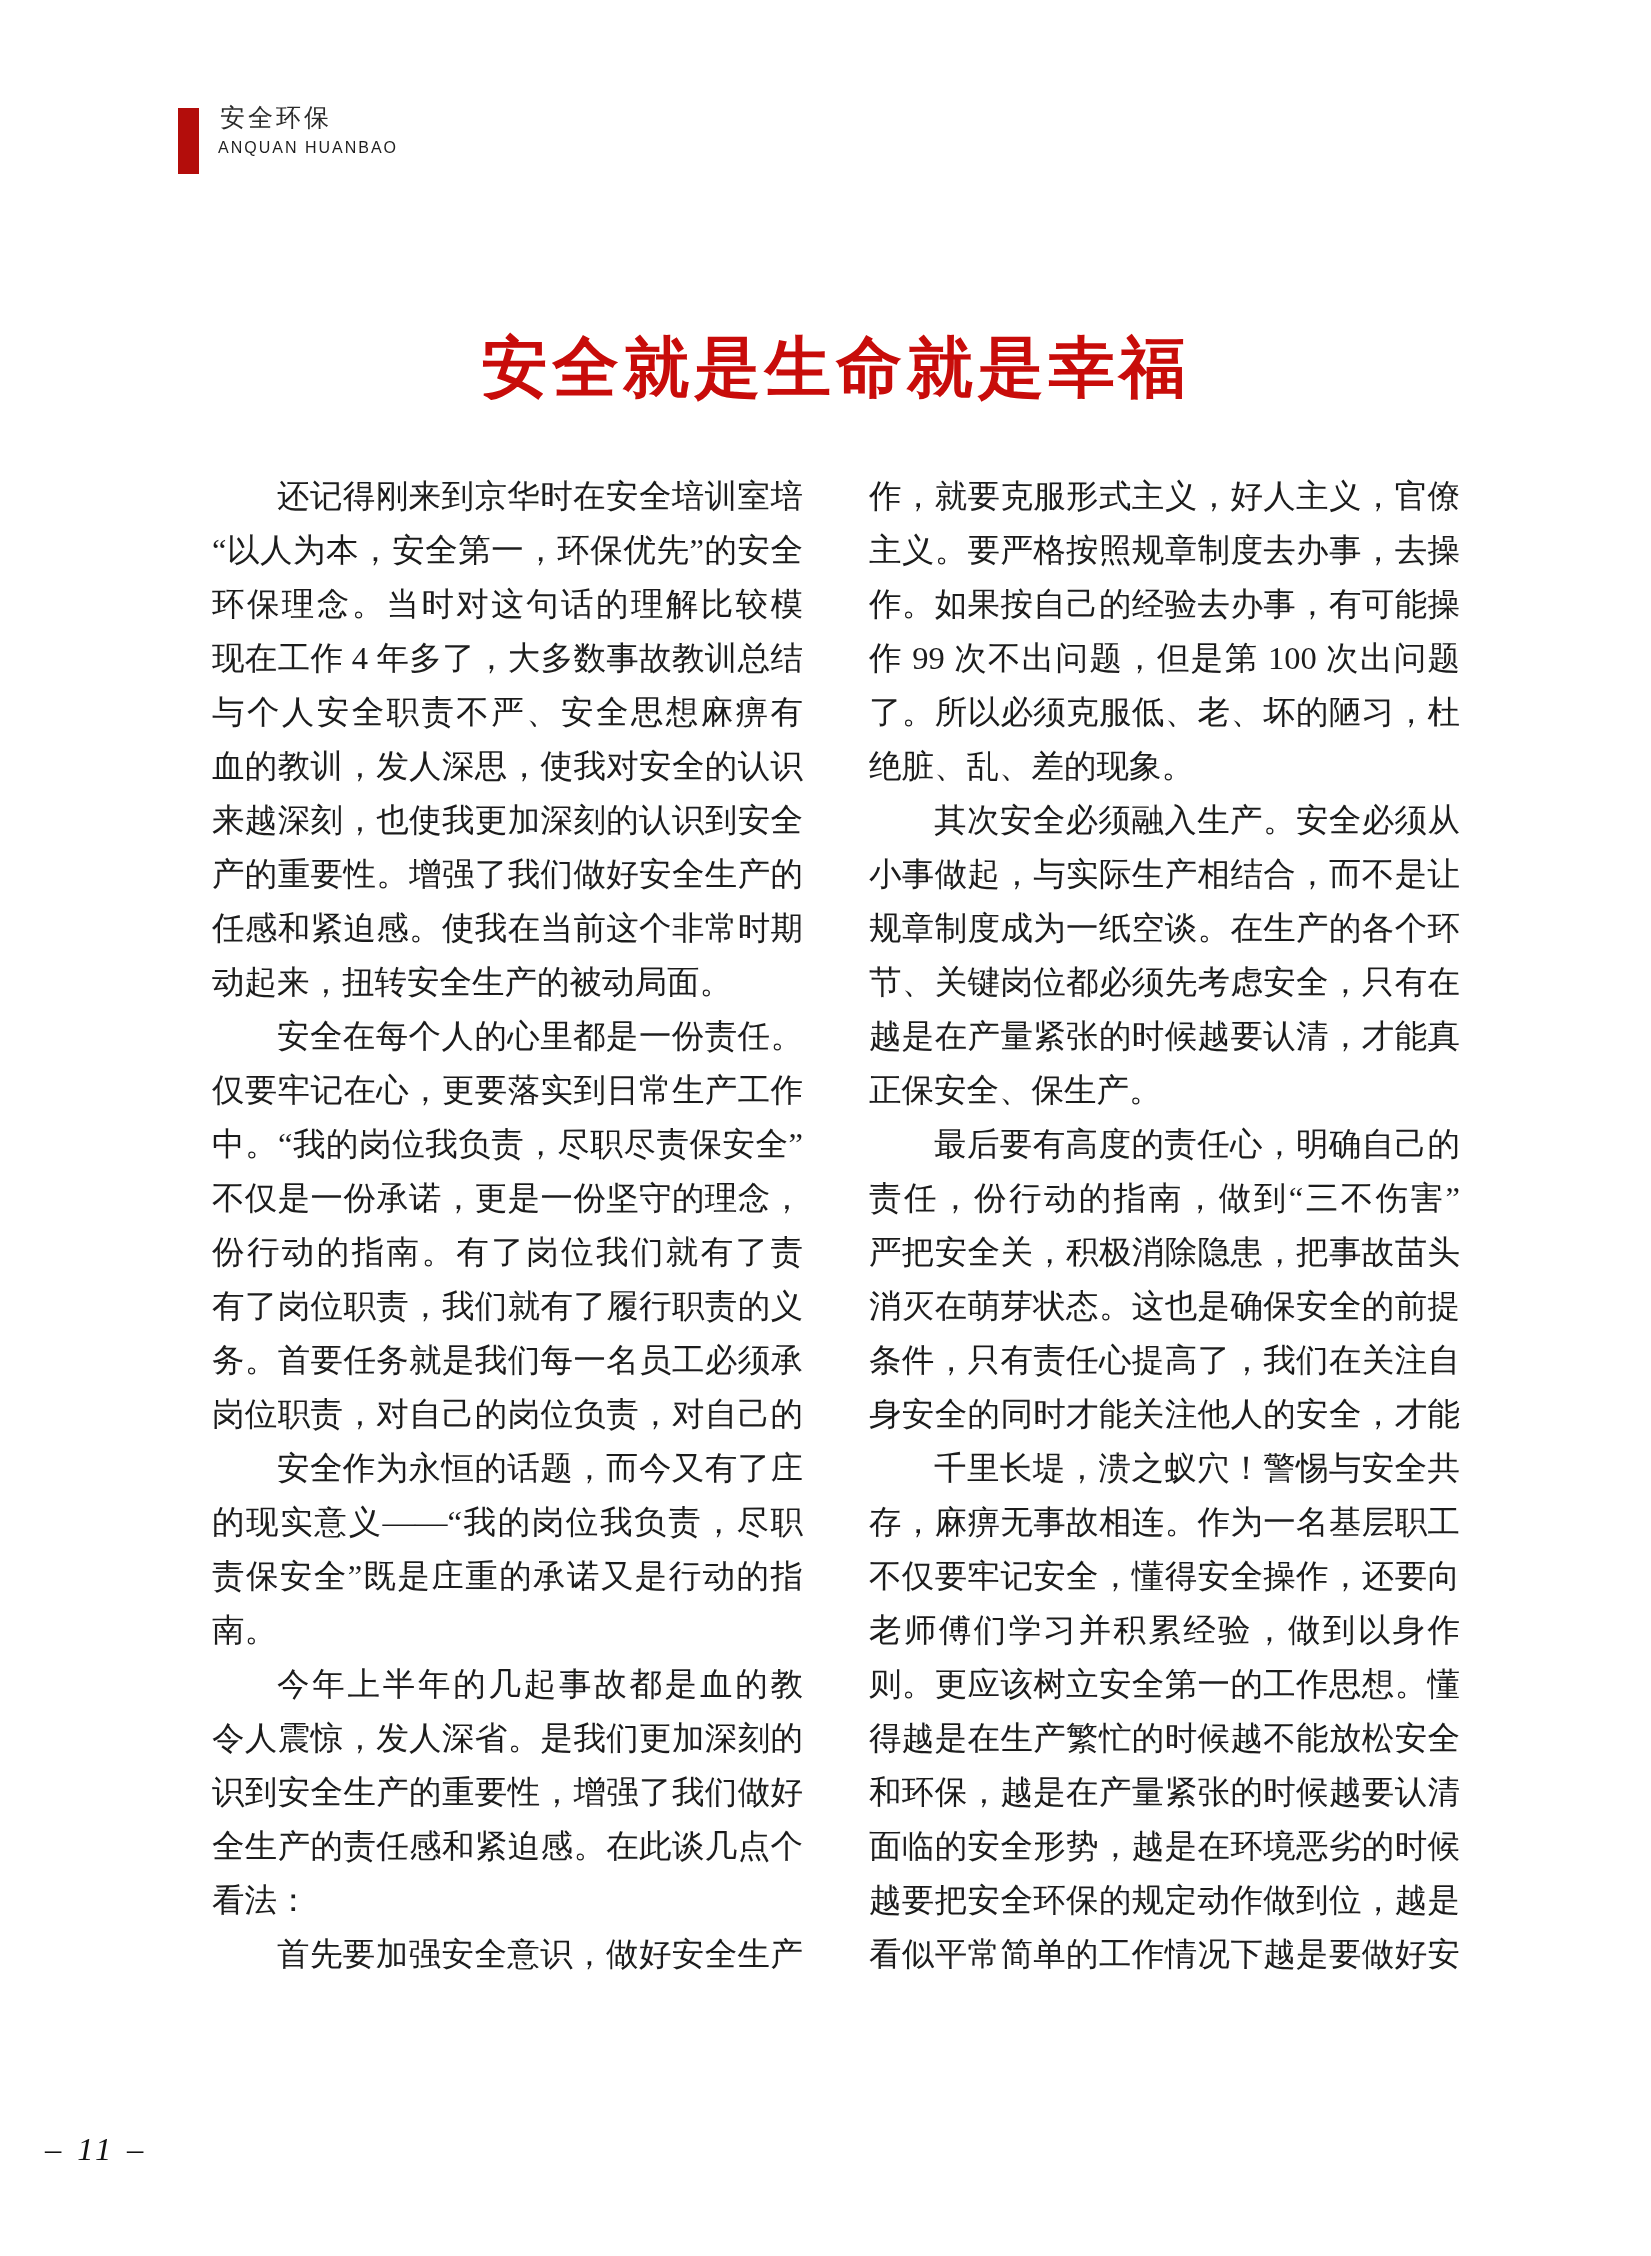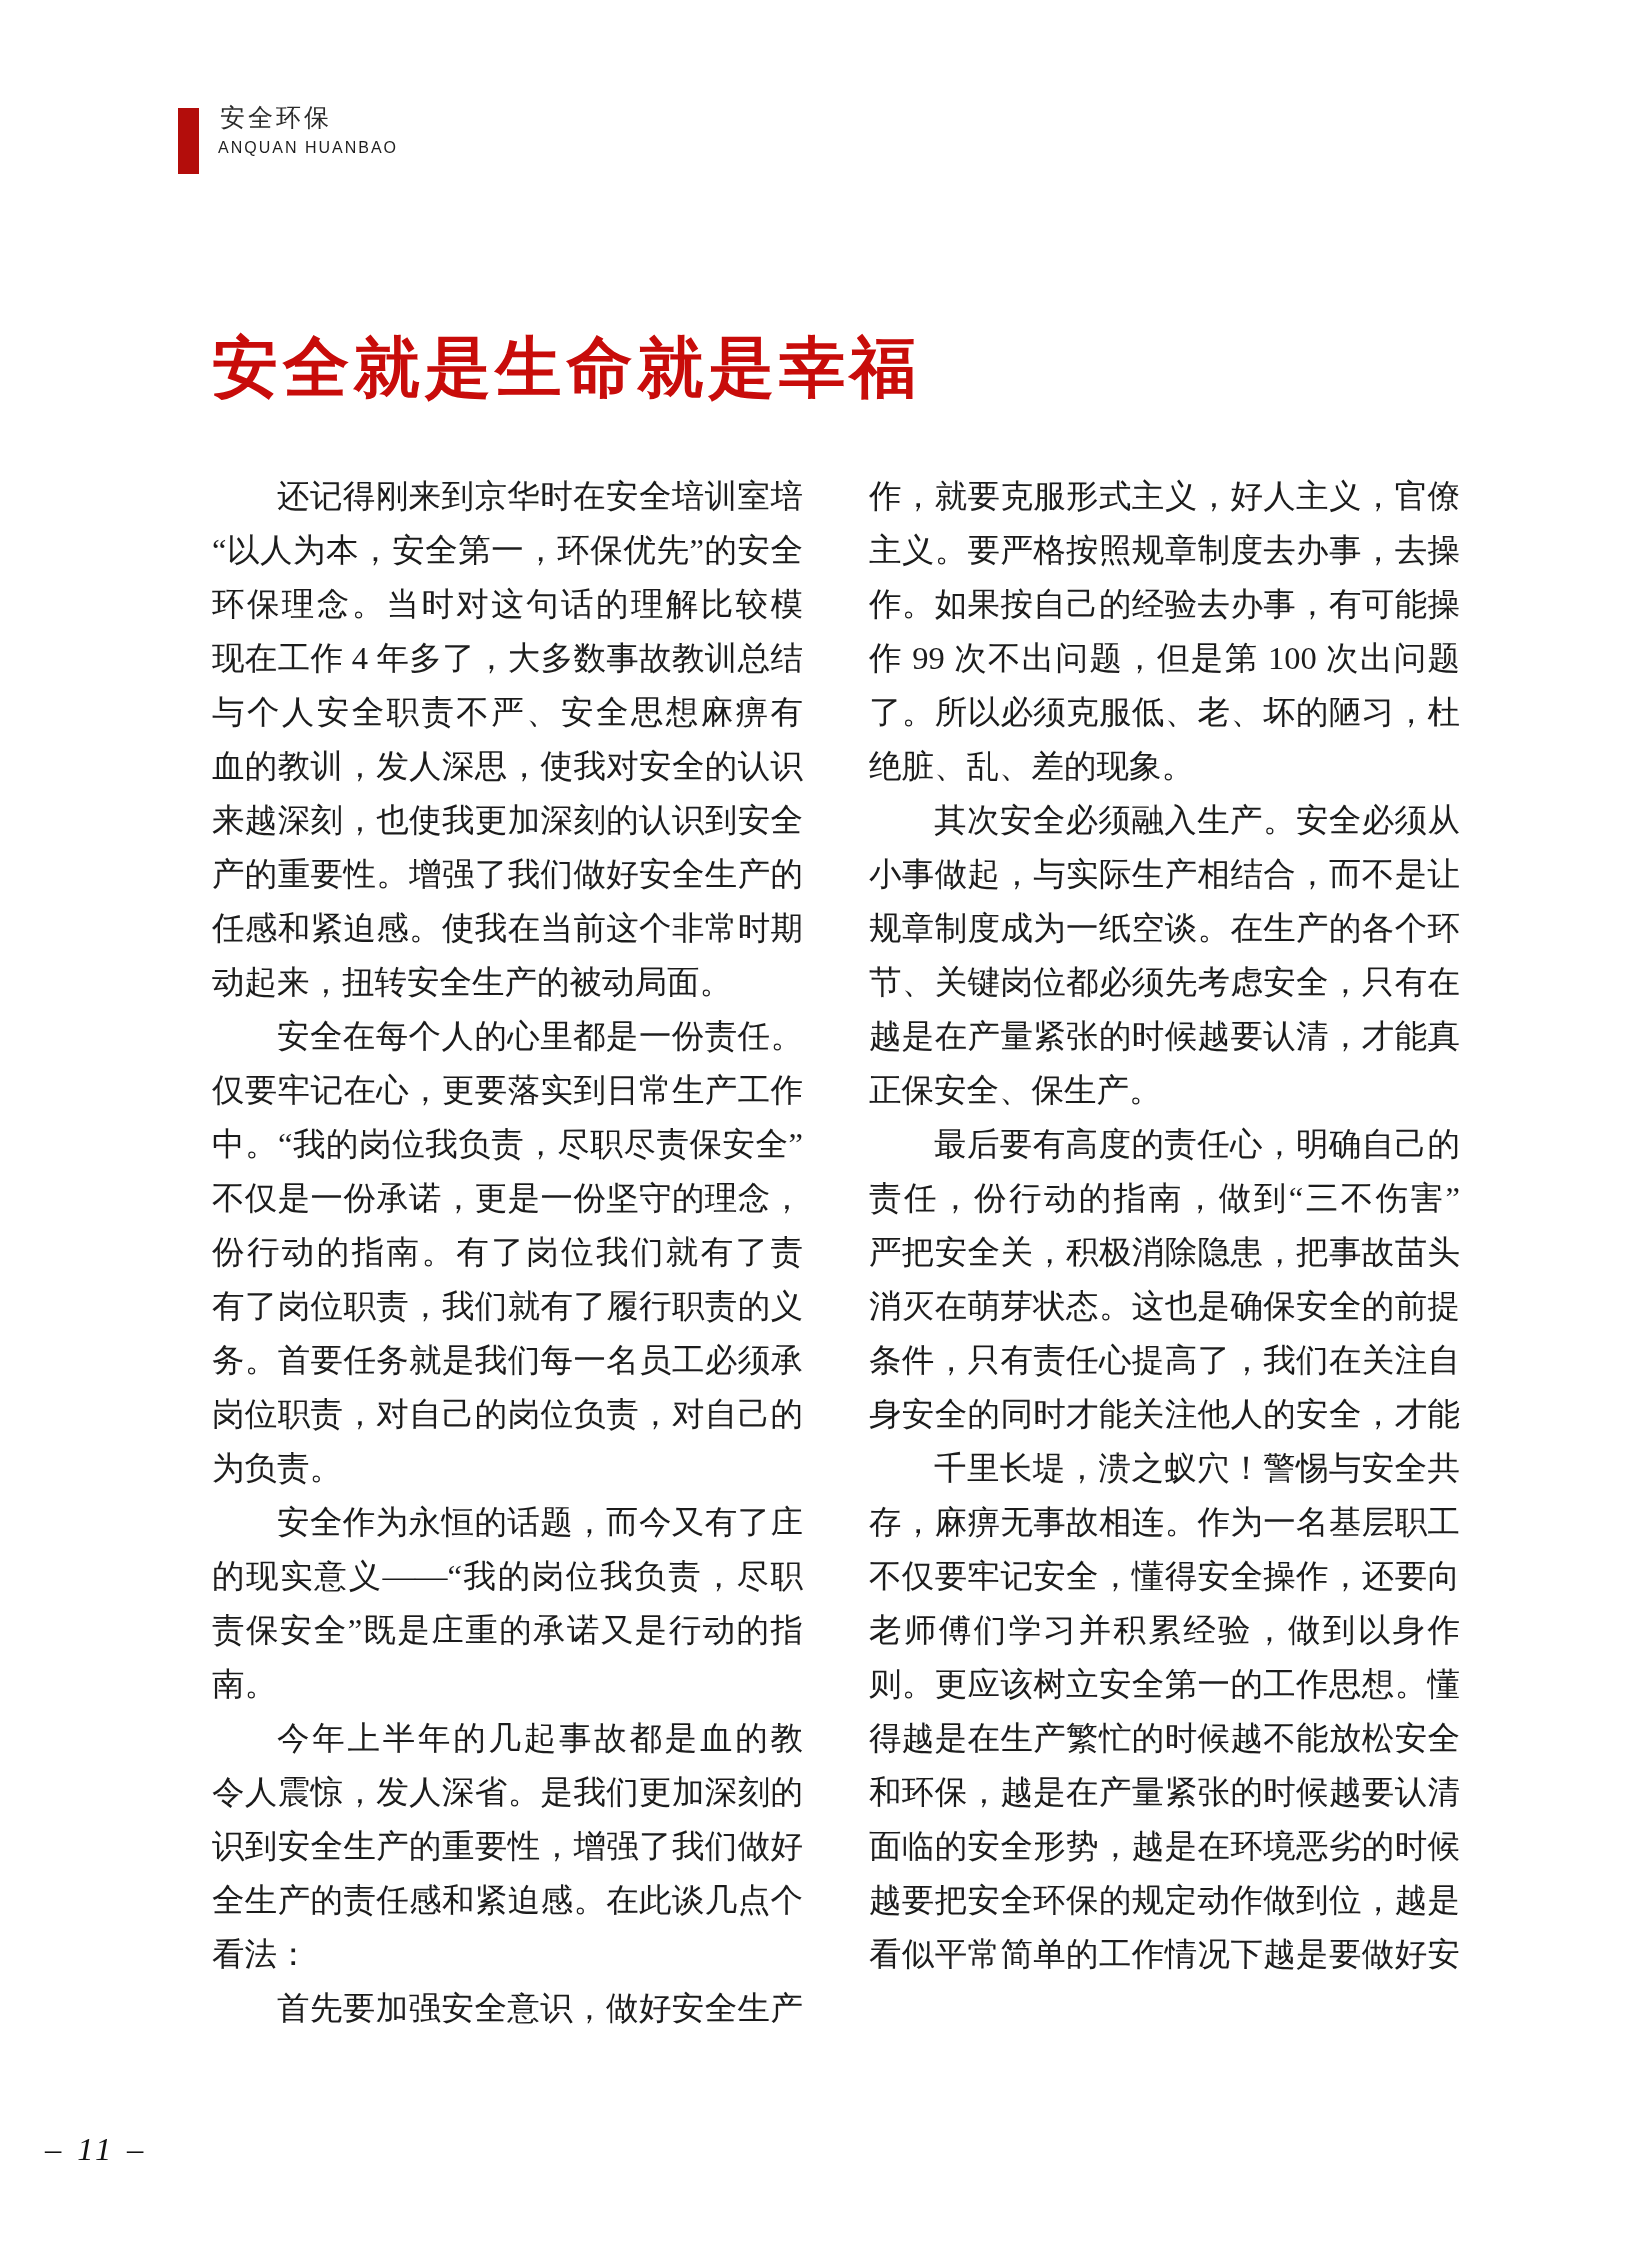--- a/index.html
+++ b/index.html
@@ -32,21 +32,21 @@
     font-size: 16px;
     letter-spacing: 2px;
     color: #1f1f1f;
   }
   
   .title {
     position: absolute;
     left: 212px; top: 323px;
     width: 1248px;
     margin: 0;
-    text-align: left;
+    text-align: center;
     font-family: "Liberation Sans", "DejaVu Sans", sans-serif;
     font-weight: 700;
     font-size: 66px;
     letter-spacing: 4.9px;
   }
   
   .col {
     position: absolute;
     top: 469px;
     width: 591px;
@@ -97,21 +97,20 @@
       <div class="line">任感和紧迫感。使我在当前这个非常时期行</div>
       <div class="line end">动起来，扭转安全生产的被动局面。</div>
       <div class="line ind">安全在每个人的心里都是一份责任。不</div>
       <div class="line">仅要牢记在心，更要落实到日常生产工作</div>
       <div class="line">中。“我的岗位我负责，尽职尽责保安全”</div>
       <div class="line">不仅是一份承诺，更是一份坚守的理念，一</div>
       <div class="line">份行动的指南。有了岗位我们就有了责任。</div>
       <div class="line">有了岗位职责，我们就有了履行职责的义</div>
       <div class="line">务。首要任务就是我们每一名员工必须承担</div>
       <div class="line">岗位职责，对自己的岗位负责，对自己的行</div>
-      <div class="line end">为负责。</div>
       <div class="line ind">安全作为永恒的话题，而今又有了庄重</div>
       <div class="line">的现实意义——“我的岗位我负责，尽职尽</div>
       <div class="line">责保安全”既是庄重的承诺又是行动的指</div>
       <div class="line end">南。</div>
       <div class="line ind">今年上半年的几起事故都是血的教训，</div>
       <div class="line">令人震惊，发人深省。是我们更加深刻的认</div>
       <div class="line">识到安全生产的重要性，增强了我们做好安</div>
       <div class="line">全生产的责任感和紧迫感。在此谈几点个人</div>
       <div class="line end">看法：</div>
       <div class="line ind">首先要加强安全意识，做好安全生产工</div>

